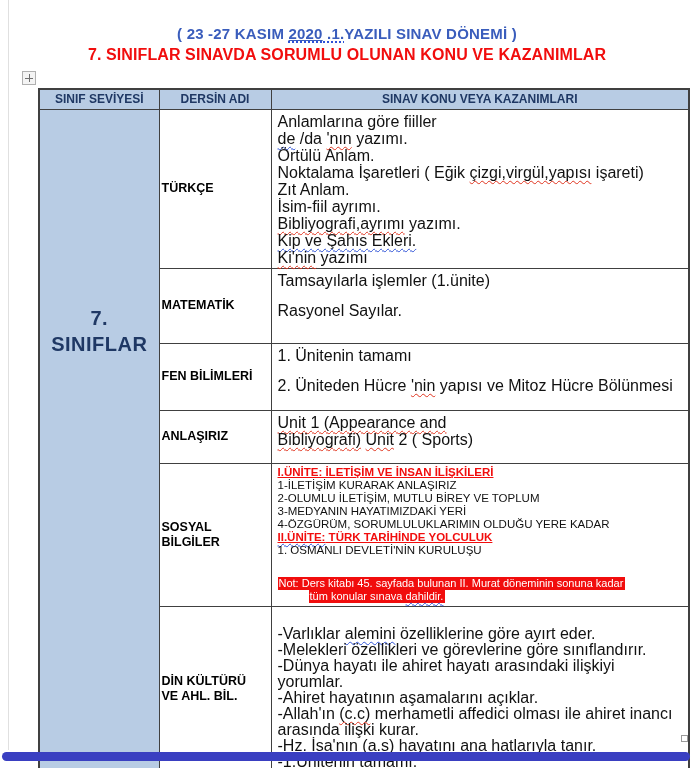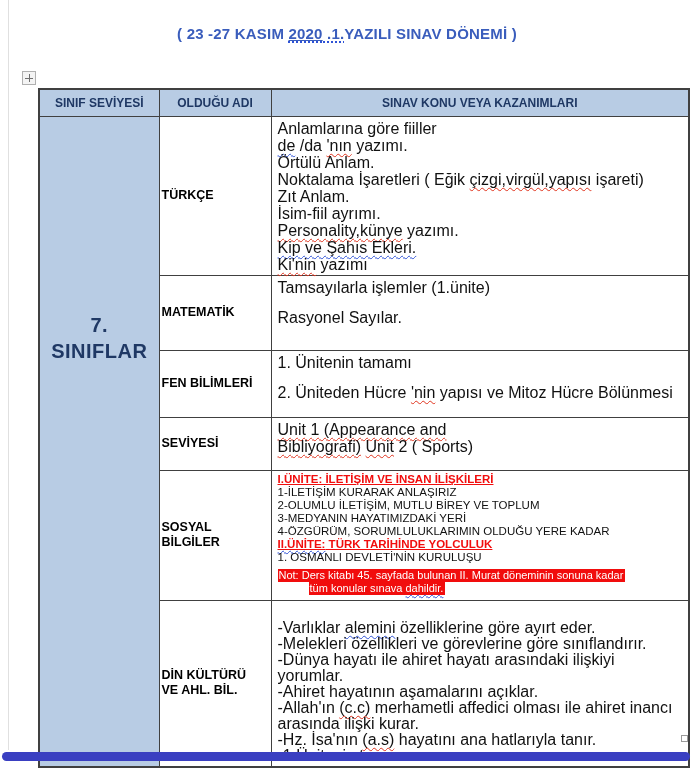--- a/index.html
+++ b/index.html
@@ -15,91 +15,92 @@
   .title1{color:var(--title-blue);font-size:15px;font-weight:bold;letter-spacing:.2px;}
   .title2{color:var(--red);font-size:16px;font-weight:bold;margin-top:4px;letter-spacing:.1px;}
   .u-line{text-decoration:underline;}
   .dots{background-image:repeating-linear-gradient(90deg,#2f53d6 0 2px,transparent 2px 4px);
         background-size:100% 2px;background-repeat:no-repeat;background-position:0 100%;padding-bottom:1px;}
   .sq-red{text-decoration:underline wavy #e0341f;text-decoration-thickness:1px;text-underline-offset:2px;text-decoration-skip-ink:none;}
   .sq-blue{text-decoration:underline wavy #2f53d6;text-decoration-thickness:1px;text-underline-offset:2px;text-decoration-skip-ink:none;}
   table.exam{position:absolute;left:38px;top:88px;width:650px;border-collapse:collapse;table-layout:fixed;
              border:2px solid var(--border);}
   table.exam th,table.exam td{border:1px solid var(--border);}
-  thead tr{height:27px;}
+  thead tr{height:20px;}
   thead th{background:var(--cellblue);color:var(--navy);font-size:12px;font-weight:bold;
            border-bottom:2px solid #2c2c2c;padding:2px;}
   tbody tr:nth-child(1){height:155px;}
   tbody tr:nth-child(2){height:75px;}
   tbody tr:nth-child(3){height:67px;}
   tbody tr:nth-child(4){height:53px;}
   tbody tr:nth-child(5){height:130px;}
   tbody tr:nth-child(6){height:142px;}
   .level-cell{background:var(--cellblue);vertical-align:top;text-align:center;padding-top:195px;
               color:var(--navy);font-weight:bold;font-size:20px;line-height:26px;letter-spacing:.5px;}
   .subject-cell{background:#fff;text-align:left;vertical-align:middle;font-weight:bold;
                 font-size:12.5px;color:#000;padding:2px;line-height:15px;}
   .content-cell{background:#fff;vertical-align:top;padding:3px 6px 2px 6px;font-size:16px;line-height:17px;}
   tbody tr:nth-child(5) .content-cell{font-size:11.5px;line-height:13px;padding-top:2px;}
   tbody tr:nth-child(6) .content-cell{line-height:16px;padding-top:19px;}
   .gap{height:13px;}
   .line.heading{color:var(--red);font-weight:bold;text-decoration:underline;}
-  .line.note{white-space:nowrap;font-size:11px;margin-top:5px;line-height:13.5px;}
+  .line.note{white-space:nowrap;font-size:11px;margin-top:20px;line-height:13.5px;}
   .line.note + .line.note{margin-top:0;margin-left:31px;}
   .note-mark{background:var(--red);color:#fff;padding:0 2px 1px 1px;}
   .move-handle{position:absolute;left:22px;top:71px;width:14px;height:14px;background:#f4f4f4;
                border:1px solid #b0b0b0;}
   .move-handle::before,.move-handle::after{content:"";position:absolute;background:#6f6f6f;}
   .move-handle::before{left:2px;top:5.5px;width:8px;height:1.5px;}
   .move-handle::after{left:5.5px;top:2px;width:1.5px;height:8px;}
   .resize-handle{position:absolute;left:681px;top:735px;width:7px;height:7px;background:#fff;border:1px solid #9a9a9a;}
   .bottom-bar{position:absolute;left:2px;top:752px;width:688px;height:9px;border-radius:5px;background:var(--bar);}
 </style>
 </head>
 <body>
 
 <div class="page">
   <div class="margin-line"></div>
 
   <div class="titles">
     <div class="title1"><span>( 23 -27 KASIM </span><span class="u-line dots">2020</span><span class="dots"> .1.</span><span>YAZILI SINAV DÖNEMİ )</span></div>
+    <div class="title2">7. SINIFLAR SINAVDA SORUMLU OLUNAN KONU VE KAZANIMLAR</div>
   </div>
 
   <div class="move-handle"></div>
 
   <table class="exam">
     <colgroup>
       <col style="width:120px">
         <col style="width:112px">
         <col style="width:418px">
     </colgroup>
     <thead>
       <tr>
         <th>SINIF SEVİYESİ</th>
-        <th>OLDUĞU ADI</th>
+        <th>DERSİN ADI</th>
         <th>SINAV KONU VEYA KAZANIMLARI</th>
       </tr>
     </thead>
     <tbody id="rows">
         <tr>
           <td class="level-cell" rowspan="6">
             <div>7.</div>
             <div>SINIFLAR</div>
           </td>
           <td class="subject-cell">
             <div>TÜRKÇE</div>
           </td>
           <td class="content-cell">
             <div class="line"><span>Anlamlarına göre fiiller</span></div>
             <div class="line"><span class="sq-blue">de</span><span> /da </span><span class="sq-red">'nın</span><span> yazımı.</span></div>
             <div class="line"><span>Örtülü Anlam.</span></div>
             <div class="line"><span>Noktalama İşaretleri ( Eğik </span><span class="sq-red">çizgi,virgül,yapısı</span><span> işareti)</span></div>
             <div class="line"><span>Zıt Anlam.</span></div>
             <div class="line"><span>İsim-fiil ayrımı.</span></div>
-            <div class="line"><span class="sq-red">Personality,künye</span><span> yazımı.</span></div>
+            <div class="line"><span class="sq-red">Bibliyografi,ayrımı</span><span> yazımı.</span></div>
             <div class="line"><span class="sq-blue">Kip ve Şahıs Ekleri.</span></div>
             <div class="line"><span class="sq-red">Ki'nin</span><span> yazımı</span></div>
           </td>
         </tr>
         <tr>
           <td class="subject-cell">
             <div>MATEMATİK</div>
           </td>
           <td class="content-cell">
             <div class="line"><span>Tamsayılarla işlemler (1.ünite)</span></div>
@@ -112,21 +113,21 @@
             <div>FEN BİLİMLERİ</div>
           </td>
           <td class="content-cell">
             <div class="line"><span>1. Ünitenin tamamı</span></div>
             <div class="gap"></div>
             <div class="line"><span>2. Üniteden Hücre </span><span class="sq-red">'nin</span><span> yapısı ve Mitoz Hücre Bölünmesi</span></div>
           </td>
         </tr>
         <tr>
           <td class="subject-cell">
-            <div>SEVİYESİ</div>
+            <div>ANLAŞIRIZ</div>
           </td>
           <td class="content-cell">
             <div class="line"><span class="sq-red">Unit 1 (Appearance and</span></div>
             <div class="line"><span class="sq-red">Bibliyografi)</span><span> </span><span class="sq-red">Unit</span><span> 2 ( Sports)</span></div>
           </td>
         </tr>
         <tr>
           <td class="subject-cell">
             <div>SOSYAL</div>
             <div>BİLGİLER</div>

